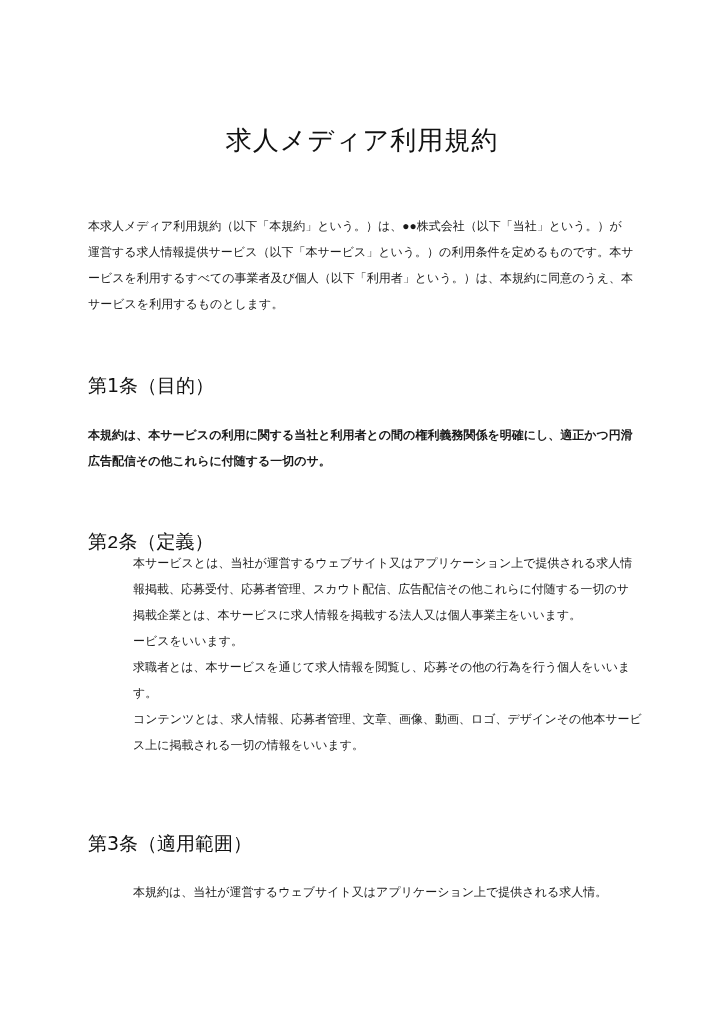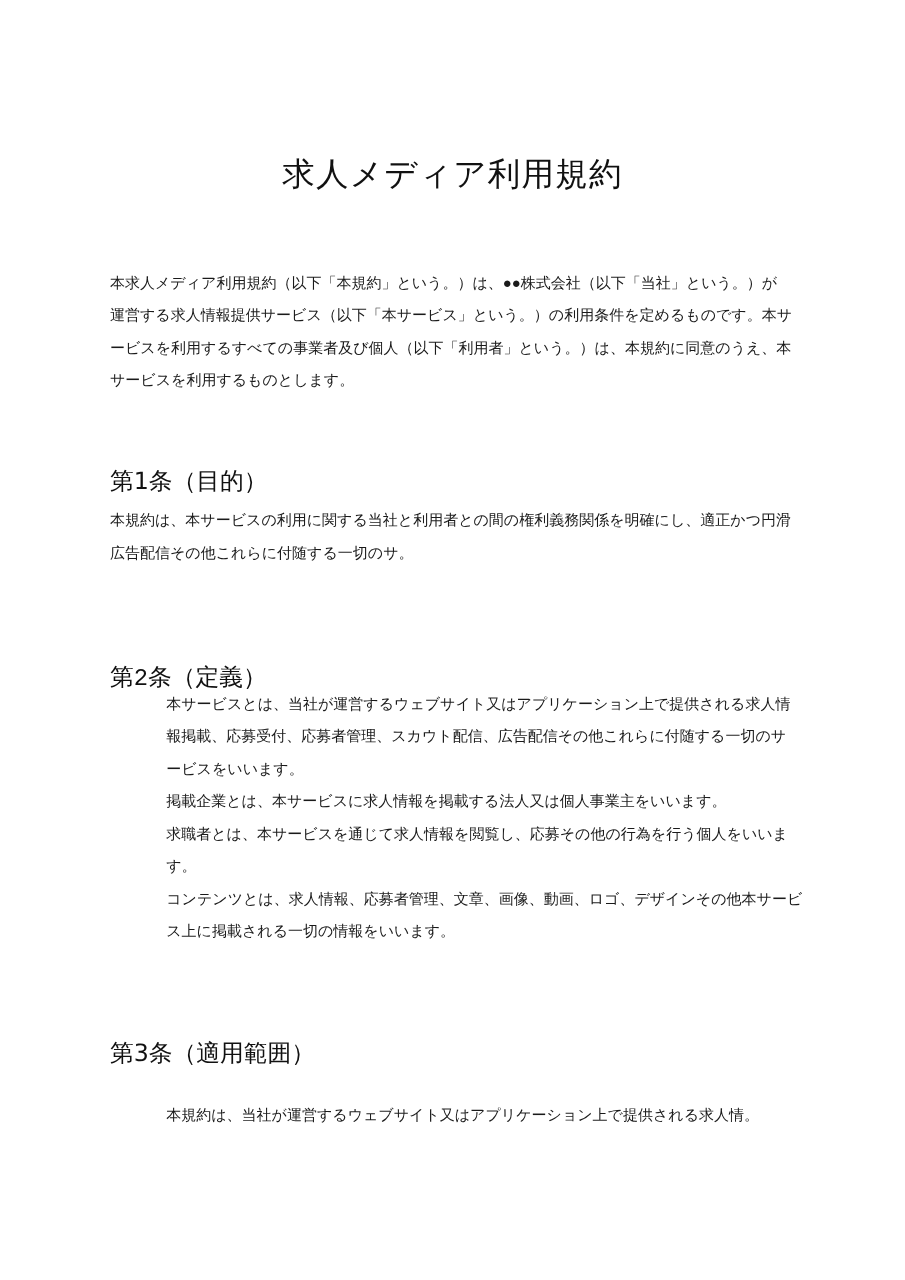--- a/index.html
+++ b/index.html
@@ -44,21 +44,21 @@
     .heading {
       position: absolute;
       left: 88px;
       margin: 0;
       font-size: 19px;
       line-height: 28px;
       font-weight: normal;
       color: #111;
     }
     .intro { left: 88px; top: 214px; font-family: Liberation Mono, monospace; }
-    .art1-body { left: 88px; top: 403px; }
+    .art1-body { left: 88px; top: 422px; font-weight: bold; }
     .art2-items { left: 133px; top: 550px; }
     .art3-body { left: 133px; top: 879px; }
   </style>
 </head>
 <body>
 
 <div class="page">
 
   <h1 class="doc-title">求人メディア利用規約</h1>
 
@@ -72,22 +72,22 @@
   <h2 class="heading" style="top:371px;">第1条（目的）</h2>
   <p class="para art1-body">
     <span class="line">本規約は、本サービスの利用に関する当社と利用者との間の権利義務関係を明確にし、適正かつ円滑</span>
     <span class="line">広告配信その他これらに付随する一切のサ。</span>
   </p>
 
   <h2 class="heading" style="top:529px;font-family:Liberation Mono, monospace;">第2条（定義）</h2>
   <p class="para art2-items">
     <span class="line">本サービスとは、当社が運営するウェブサイト又はアプリケーション上で提供される求人情</span>
     <span class="line">報掲載、応募受付、応募者管理、スカウト配信、広告配信その他これらに付随する一切のサ</span>
+    <span class="line">掲載企業とは、本サービスに求人情報を掲載する法人又は個人事業主をいいます。</span>
     <span class="line">ービスをいいます。</span>
-    <span class="line">掲載企業とは、本サービスに求人情報を掲載する法人又は個人事業主をいいます。</span>
     <span class="line">求職者とは、本サービスを通じて求人情報を閲覧し、応募その他の行為を行う個人をいいま</span>
     <span class="line">す。</span>
     <span class="line">コンテンツとは、求人情報、応募者管理、文章、画像、動画、ロゴ、デザインその他本サービ</span>
     <span class="line">ス上に掲載される一切の情報をいいます。</span>
   </p>
 
   <h2 class="heading" style="top:829px;text-align:center;">第3条（適用範囲）</h2>
   <p class="para art3-body">
     <span class="line">本規約は、当社が運営するウェブサイト又はアプリケーション上で提供される求人情。</span>
   </p>

